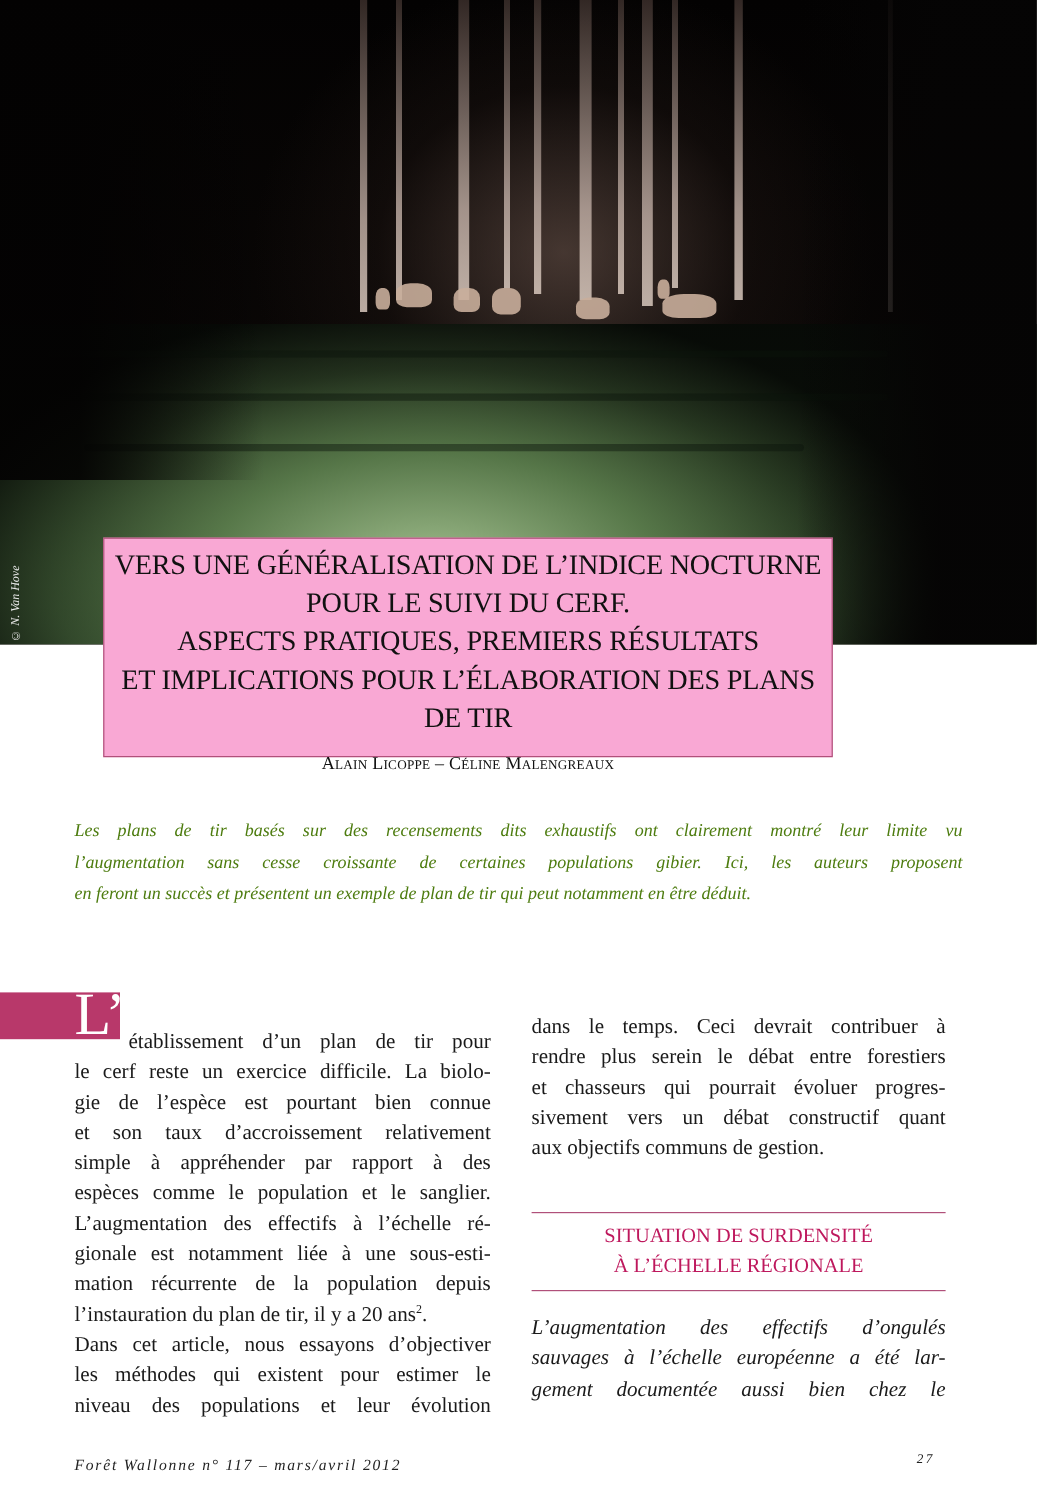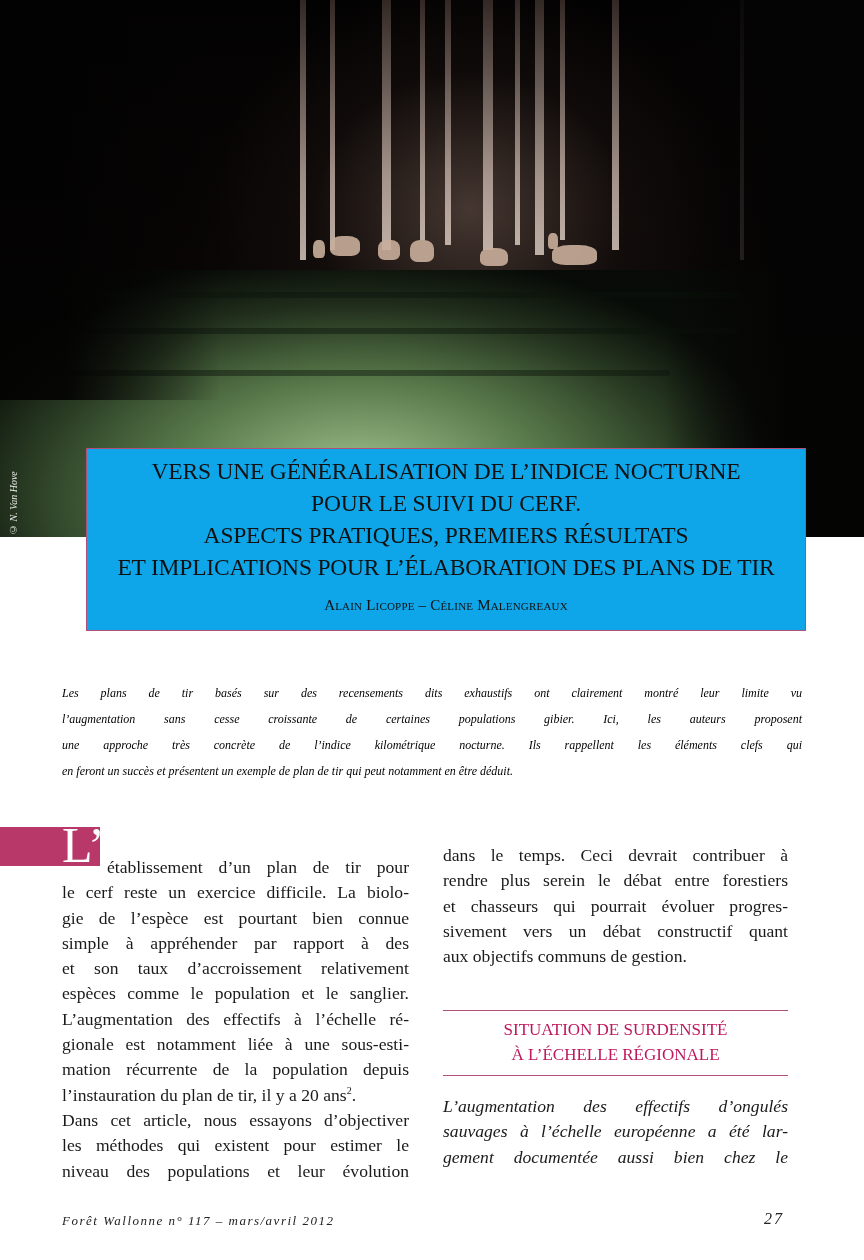--- a/index.html
+++ b/index.html
@@ -43,37 +43,37 @@
     }
 
     .credit {
       position: absolute; left: 8px; top: 445px; width: 20px; height: 90px;
       color: #e8e8e8; font-size: 10px; font-style: italic;
       writing-mode: vertical-rl; transform: rotate(180deg); white-space: nowrap;
     }
 
     
     .title-box {
-      position: absolute; left: 86px; top: 448px; width: 720px; height: 183px;
-      background: #0ea5e9; border: 1.5px solid #b0507a;
+      position: absolute; left: 86px; top: 448px; width: 608px; height: 183px;
+      background: #f9a8d4; border: 1.5px solid #b0507a;
       text-align: center;
     }
     .title-line {
       font-size: 23.5px; line-height: 32px; color: #111; letter-spacing: -0.2px;
       font-family: "Liberation Serif", serif;
     }
     .title-lines { padding-top: 6px; }
     .authors {
       margin-top: 14px; font-size: 15px; color: #111; font-variant: small-caps; letter-spacing: 0.2px;
     }
 
     
     .lead {
       position: absolute; left: 62px; top: 680px; width: 740px;
-      font-style: italic; font-size: 12px; line-height: 26px; color: #000000;
+      font-style: italic; font-size: 15px; line-height: 26px; color: #4d7c0f;
       text-align: justify;
     }
 
     
     .col {
       position: absolute; font-size: 17.6px; line-height: 25.3px; color: #1a1a1a;
       text-align: justify;
     }
     .col-left { left: 62px; top: 843px; width: 347px; }
     .col-right { left: 443px; top: 843px; width: 345px; }
@@ -96,21 +96,21 @@
     }
     .col-right2 { left: 443px; top: 1094px; width: 345px; font-style: italic; }
 
     sup { font-size: 10px; line-height: 0; }
 
     .footer {
       position: absolute; left: 62px; top: 1213px; width: 700px;
       font-style: italic; font-size: 13px; letter-spacing: 1.5px; color: #222;
     }
     .page-num {
-      position: absolute; left: 764px; top: 1210px; font-style: italic; font-size: 16px; letter-spacing: 2px; color: #222;
+      position: absolute; left: 764px; top: 1210px; font-style: italic; font-size: 11px; letter-spacing: 2px; color: #222;
     }
   </style>
 </head>
 <body>
 
 <div class="photo">
   <div class="sky"></div>
   <div class="tree" style="left:300px;height:260px;width:6px;"></div>
   <div class="tree" style="left:330px;height:250px;width:5px;"></div>
   <div class="tree" style="left:382px;height:250px;width:9px;"></div>
@@ -147,33 +147,32 @@
     <div class="title-line">POUR LE SUIVI DU CERF.</div>
     <div class="title-line">ASPECTS PRATIQUES, PREMIERS RÉSULTATS</div>
     <div class="title-line">ET IMPLICATIONS POUR L’ÉLABORATION DES PLANS DE TIR</div>
   </div>
   <div class="authors">Alain Licoppe – Céline Malengreaux</div>
 </div>
 
 <div class="lead">
   <span class="line" style="display:block;text-align-last:justify;white-space:nowrap;">Les plans de tir basés sur des recensements dits exhaustifs ont clairement montré leur limite vu</span>
   <span class="line" style="display:block;text-align-last:justify;white-space:nowrap;">l’augmentation sans cesse croissante de certaines populations gibier. Ici, les auteurs proposent</span>
-  <span class="line" style="display:block;text-align-last:justify;white-space:nowrap;">une approche très concrète de l’indice kilométrique nocturne. Ils rappellent les éléments clefs qui</span>
   <span class="line" style="display:block;white-space:nowrap;">en feront un succès et présentent un exemple de plan de tir qui peut notamment en être déduit.</span>
 </div>
 
 <div class="dropcap-bar"></div>
 <div class="dropcap">L’</div>
 
 <div class="col col-left">
   <span class="line first-line">établissement d’un plan de tir pour</span>
   <span class="line">le cerf reste un exercice difficile. La biolo-</span>
   <span class="line">gie de l’espèce est pourtant bien connue</span>
+  <span class="line">et son taux d’accroissement relativement</span>
   <span class="line">simple à appréhender par rapport à des</span>
-  <span class="line">et son taux d’accroissement relativement</span>
   <span class="line">espèces comme le population et le sanglier.</span>
   <span class="line">L’augmentation des effectifs à l’échelle ré-</span>
   <span class="line">gionale est notamment liée à une sous-esti-</span>
   <span class="line">mation récurrente de la population depuis</span>
   <span class="line last"><span>l’instauration du plan de tir, il y a 20 ans</span><sup>2</sup>.</span>
   <span class="line">Dans cet article, nous essayons d’objectiver</span>
   <span class="line">les méthodes qui existent pour estimer le</span>
   <span class="line">niveau des populations et leur évolution</span>
 </div>
 

